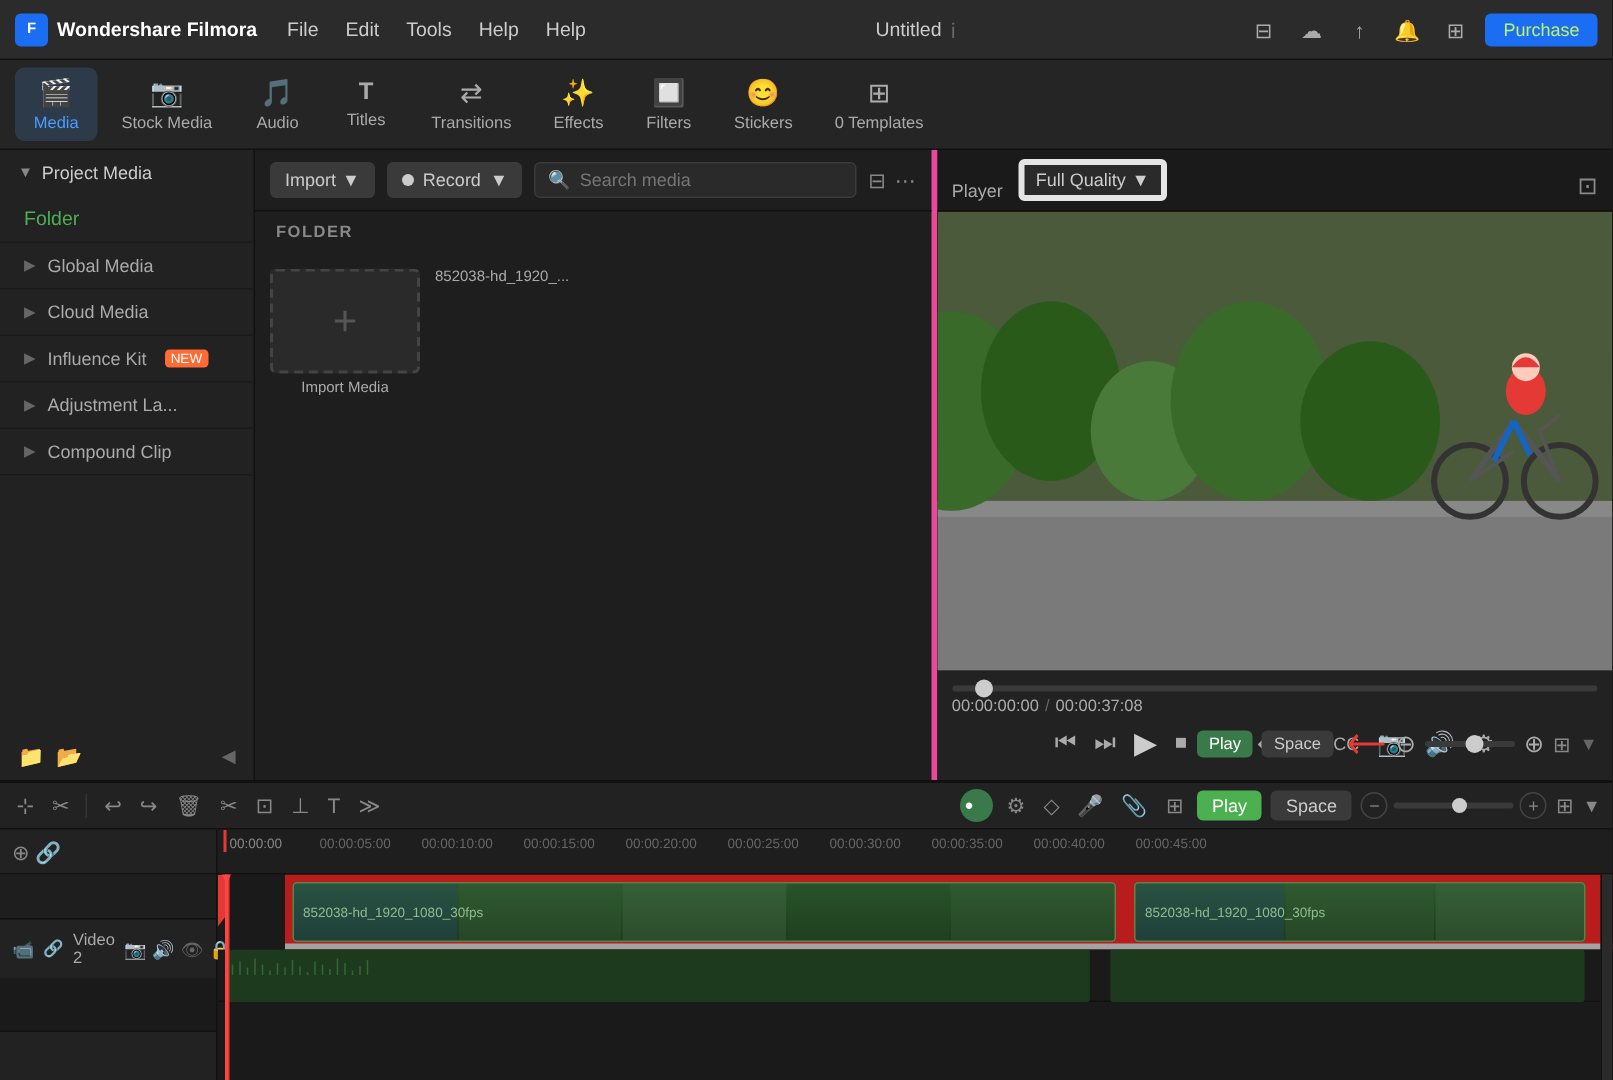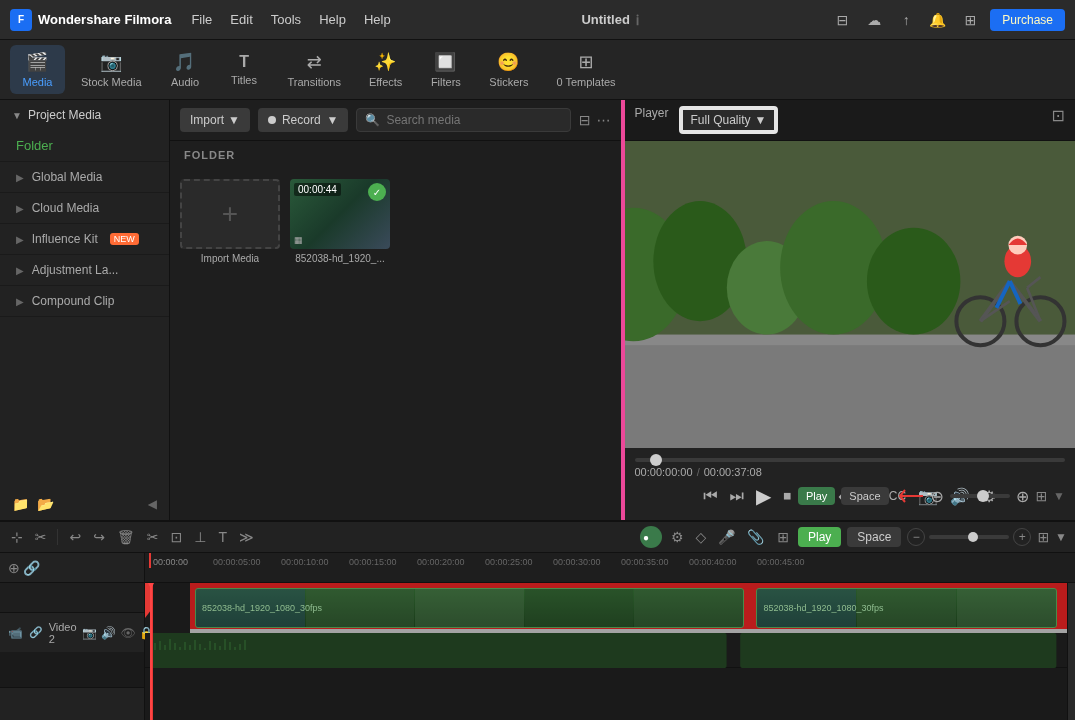--- a/index.html
+++ b/index.html
@@ -4,23 +4,23 @@
   <style>
     * { box-sizing: border-box; margin: 0; padding: 0; }
     body { width: 1075px; height: 720px; background: #1a1a1a; color: #ccc; font-family: 'Segoe UI', Arial, sans-serif; font-size: 12px; overflow: hidden; display: flex; flex-direction: column; }
 
     
     .top-bar { display: flex; align-items: center; height: 40px; background: #2b2b2b; padding: 0 10px; border-bottom: 1px solid #111; }
     .logo { display: flex; align-items: center; gap: 6px; color: #fff; font-size: 13px; font-weight: 600; margin-right: 20px; }
     .logo-icon { width: 22px; height: 22px; background: #1b6ef3; border-radius: 4px; display: flex; align-items: center; justify-content: center; color: #fff; font-size: 10px; font-weight: bold; }
     .menu-items { display: flex; gap: 18px; color: #ccc; font-size: 13px; }
     .menu-items span { cursor: pointer; }
-    .title-center { flex: 1; text-align: right; color: #ccc; font-size: 13px; display: flex; align-items: center; justify-content: center; gap: 6px; font-weight: bold; }
+    .title-center { flex: 1; text-align: right; color: #ccc; font-size: 13px; display: flex; align-items: center; justify-content: center; gap: 6px; }
     .top-right { display: flex; align-items: center; gap: 8px; }
-    .purchase-btn { background: #1b6ef3; color: #fef9c3; border: none; padding: 4px 12px; border-radius: 4px; font-size: 12px; cursor: pointer; }
+    .purchase-btn { background: #1b6ef3; color: #bef264; border: none; padding: 4px 12px; border-radius: 4px; font-size: 12px; cursor: pointer; }
     .icon-btn { width: 24px; height: 24px; display: flex; align-items: center; justify-content: center; color: #aaa; cursor: pointer; font-size: 14px; }
 
     
     .toolbar { display: flex; align-items: center; height: 60px; background: #252525; border-bottom: 1px solid #111; padding: 0 10px; gap: 4px; }
     .tool-item { display: flex; flex-direction: column; align-items: center; justify-content: center; padding: 6px 12px; border-radius: 6px; cursor: pointer; gap: 3px; color: #aaa; font-size: 11px; min-width: 55px; }
     .tool-item.active { color: #4a9eff; background: #2d3a4a; }
     .tool-icon { font-size: 18px; }
 
     
     .main-content { display: flex; flex: 1; overflow: hidden; }
@@ -53,21 +53,21 @@
     .media-thumb.import-thumb { border: 2px dashed #444; }
     .media-thumb-img { width: 100px; height: 70px; background: linear-gradient(135deg, #2a3a4a, #1a2a3a); border-radius: 4px; position: relative; overflow: hidden; }
     .thumb-overlay { position: absolute; top: 0; left: 0; right: 0; bottom: 0; display: flex; align-items: flex-start; justify-content: space-between; padding: 4px; }
     .thumb-duration { font-size: 10px; color: #fff; background: rgba(0,0,0,0.5); padding: 1px 4px; border-radius: 2px; }
     .thumb-check { width: 18px; height: 18px; background: #4CAF50; border-radius: 50%; display: flex; align-items: center; justify-content: center; color: #fff; font-size: 10px; }
     .media-name { font-size: 10px; color: #aaa; text-align: center; max-width: 100px; overflow: hidden; text-overflow: ellipsis; white-space: nowrap; }
     .import-plus { font-size: 28px; color: #555; }
 
     
     .preview-panel { flex: 1; background: #1a1a1a; display: flex; flex-direction: column; min-width: 425px; }
-    .preview-toolbar { display: flex; align-items: flex-start; padding: 6px 10px; border-bottom: 1px solid #111; gap: 10px; }
+    .preview-toolbar { display: flex; align-items: flex-end; padding: 6px 10px; border-bottom: 1px solid #111; gap: 10px; }
     .player-label { color: #aaa; font-size: 12px; }
     .quality-select { background: #2a2a2a; border: 4px solid #e5e5e5; color: #ccc; padding: 3px 8px; border-radius: 4px; font-size: 12px; display: flex; align-items: center; gap: 4px; cursor: pointer; }
     .preview-spacer { flex: 1; }
     .preview-expand { color: #888; cursor: pointer; font-size: 16px; }
     .preview-video { flex: 1; background: #000; position: relative; overflow: hidden; }
     .video-bg { width: 100%; height: 100%; background: linear-gradient(to bottom, #2a3a2a 0%, #3a4a3a 30%, #888 60%, #aaa 100%); position: relative; }
     .preview-controls { background: #222; padding: 6px 10px; }
     .time-slider { display: flex; align-items: center; gap: 8px; padding: 4px 0; }
     .slider-track { flex: 1; height: 4px; background: #3a3a3a; border-radius: 2px; position: relative; }
     .slider-thumb { position: absolute; left: 5%; top: 50%; transform: translate(-50%, -50%); width: 12px; height: 12px; background: #ccc; border-radius: 50%; cursor: pointer; }
@@ -258,27 +258,20 @@
     <div class="media-grid">
 
       <div class="media-item">
         <div class="media-thumb import-thumb">
           <span class="import-plus">+</span>
         </div>
         <span class="media-name">Import Media</span>
       </div>
 
       <div class="media-item">
-        <div class="media-thumb-img" style="background:linear-gradient(135deg,#2a5a3a,#1a3a2a,#3a4a5a);">
-          <div class="thumb-overlay">
-            <span class="thumb-duration">00:00:44</span>
-            <span class="thumb-check">✓</span>
-          </div>
-          <div style="position:absolute;bottom:4px;left:4px;color:#aaa;font-size:9px;">▦</div>
-        </div>
         <span class="media-name">852038-hd_1920_...</span>
       </div>
     </div>
   </div>
 
   <div class="preview-panel">
     <div class="preview-toolbar">
       <span class="player-label">Player</span>
       <div class="quality-select">
         <span>Full Quality</span>

